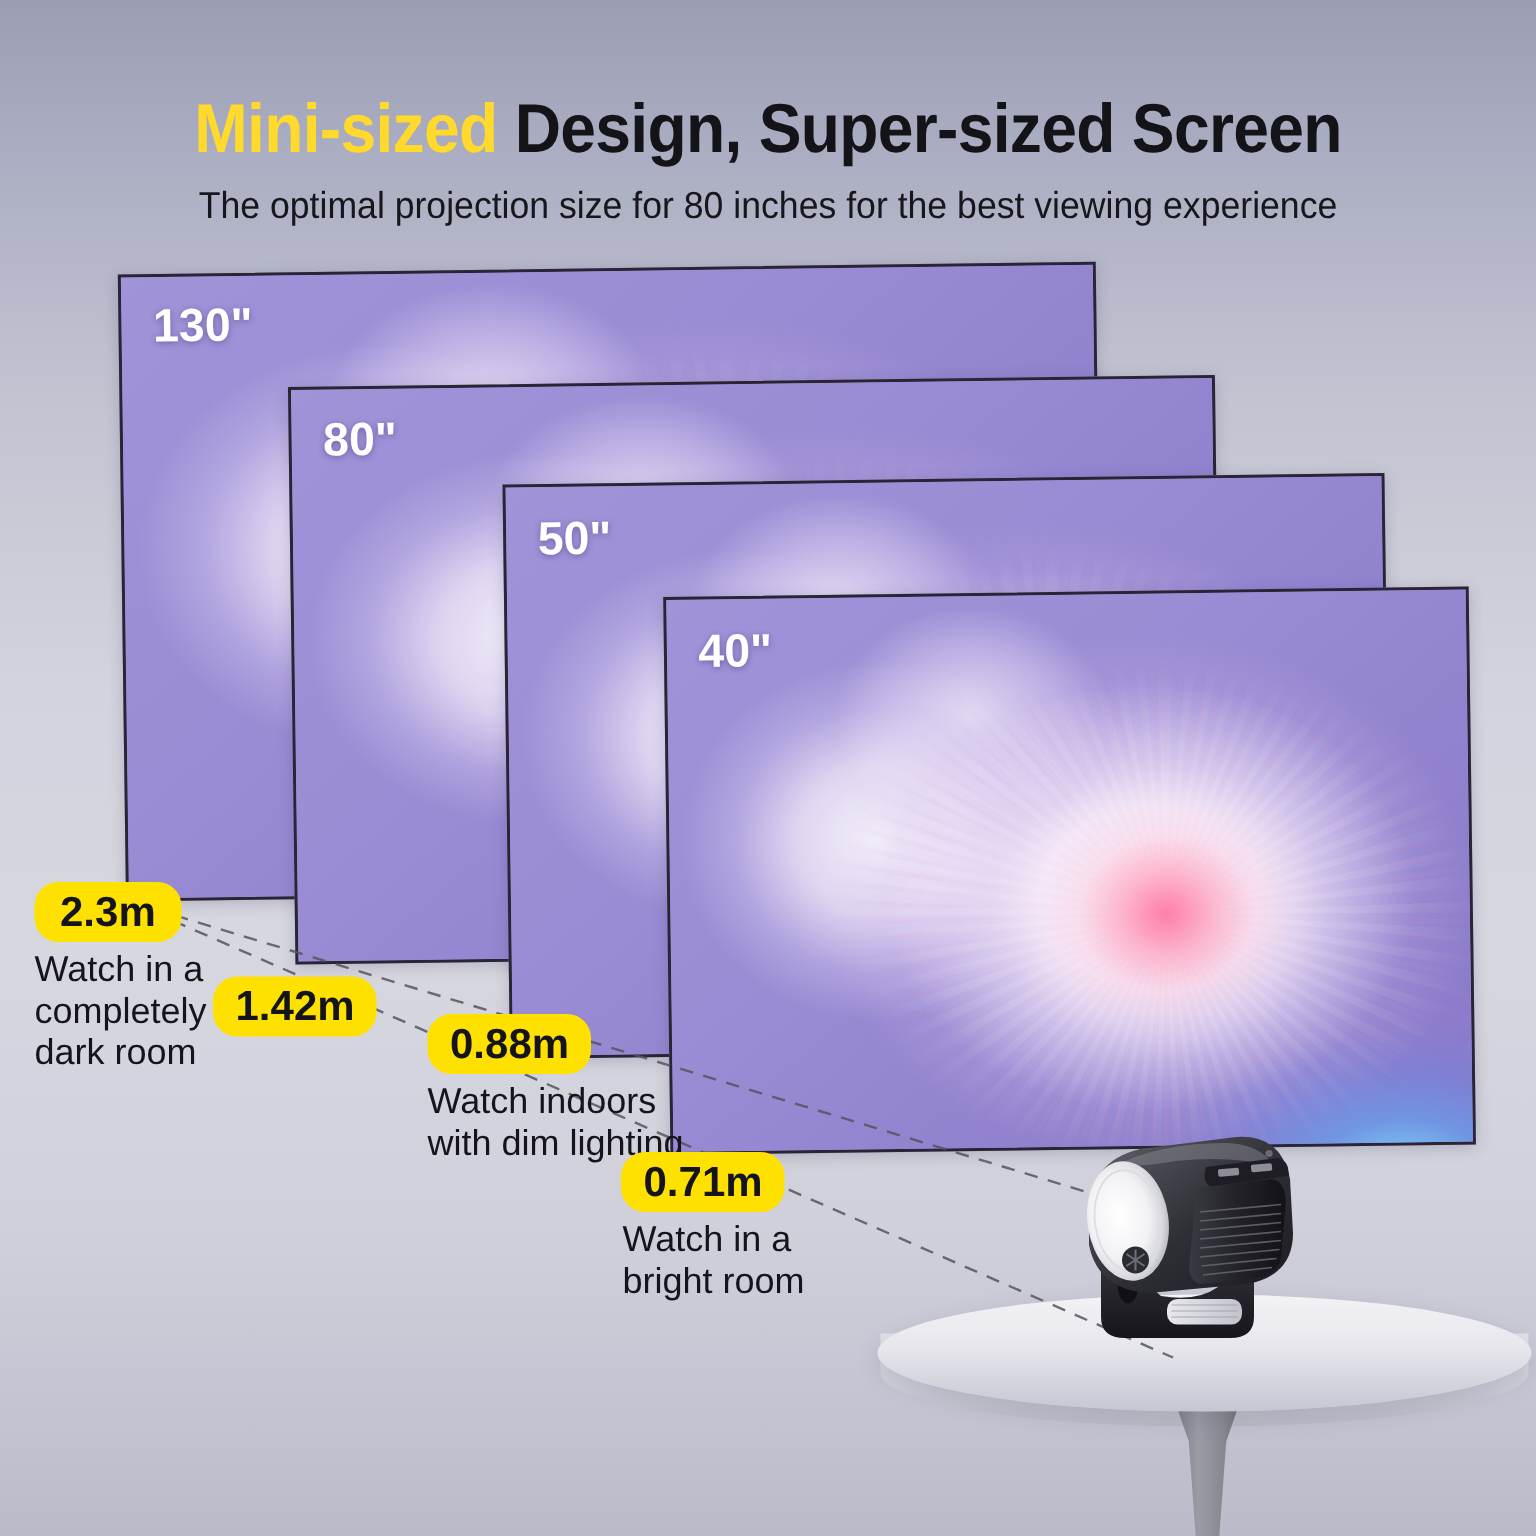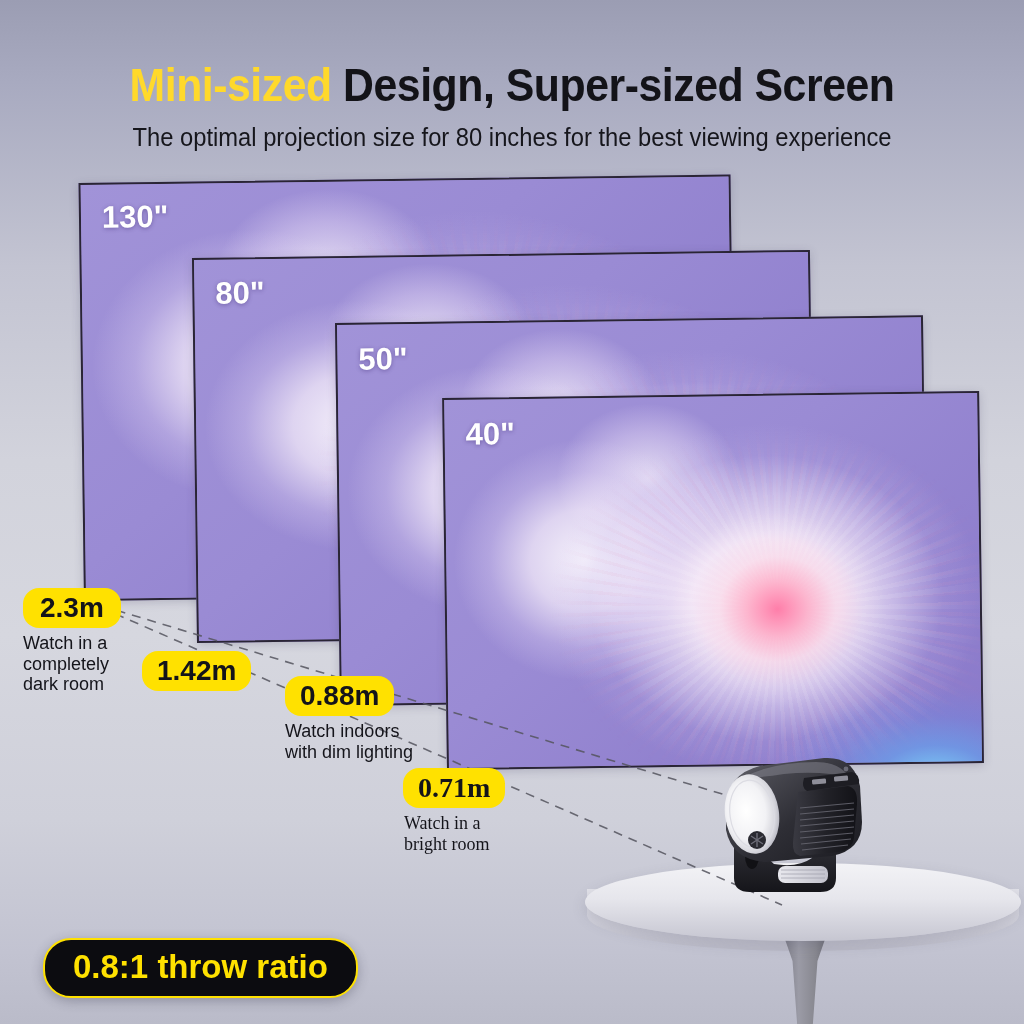--- a/index.html
+++ b/index.html
@@ -155,29 +155,29 @@
     background:#ffe100;
     color:#14141a;
     font-weight:700; font-size:28px;
     padding:4px 15px 5px;
     border-radius:16px;
     line-height:1.12;
     white-space:nowrap;
   }
   .callout-text {
     margin-top:5px;
-    font-size:18px; color:#14141a; font-weight:400;
+    font-size:24px; color:#14141a; font-weight:400;
     line-height:1.14;
     white-space:pre-line;
   }
   #callout-23   { left:23px;  top:588px; }
   #callout-23   .badge { padding:4px 17px 5px; }
   #callout-142  { left:142px; top:651px; }
   #callout-088  { left:285px; top:676px; }
-  #callout-071  { left:403px; top:768px;font-family:Liberation Serif, serif; }
+  #callout-071  { left:414px; top:768px; }
   #callout-071 .callout-text { margin-left:1px; }
 
   
   #throw-pill {
     position:absolute; left:43px; top:938px;
     background:#0c0c10;
     border:2.5px solid #ffe100;
     border-radius:28px;
     padding:8px 28px 10px;
     z-index:30;
@@ -375,17 +375,14 @@
     <div class="callout-text">Watch indoors
 with dim lighting</div>
   </div>
 
   <div class="callout" id="callout-071">
     <div class="badge">0.71m</div>
     <div class="callout-text">Watch in a
 bright room</div>
   </div>
 
-  <div id="throw-pill">
-    <span>0.8:1 throw ratio</span>
-  </div>
 
 </div>
 
 </body></html>

